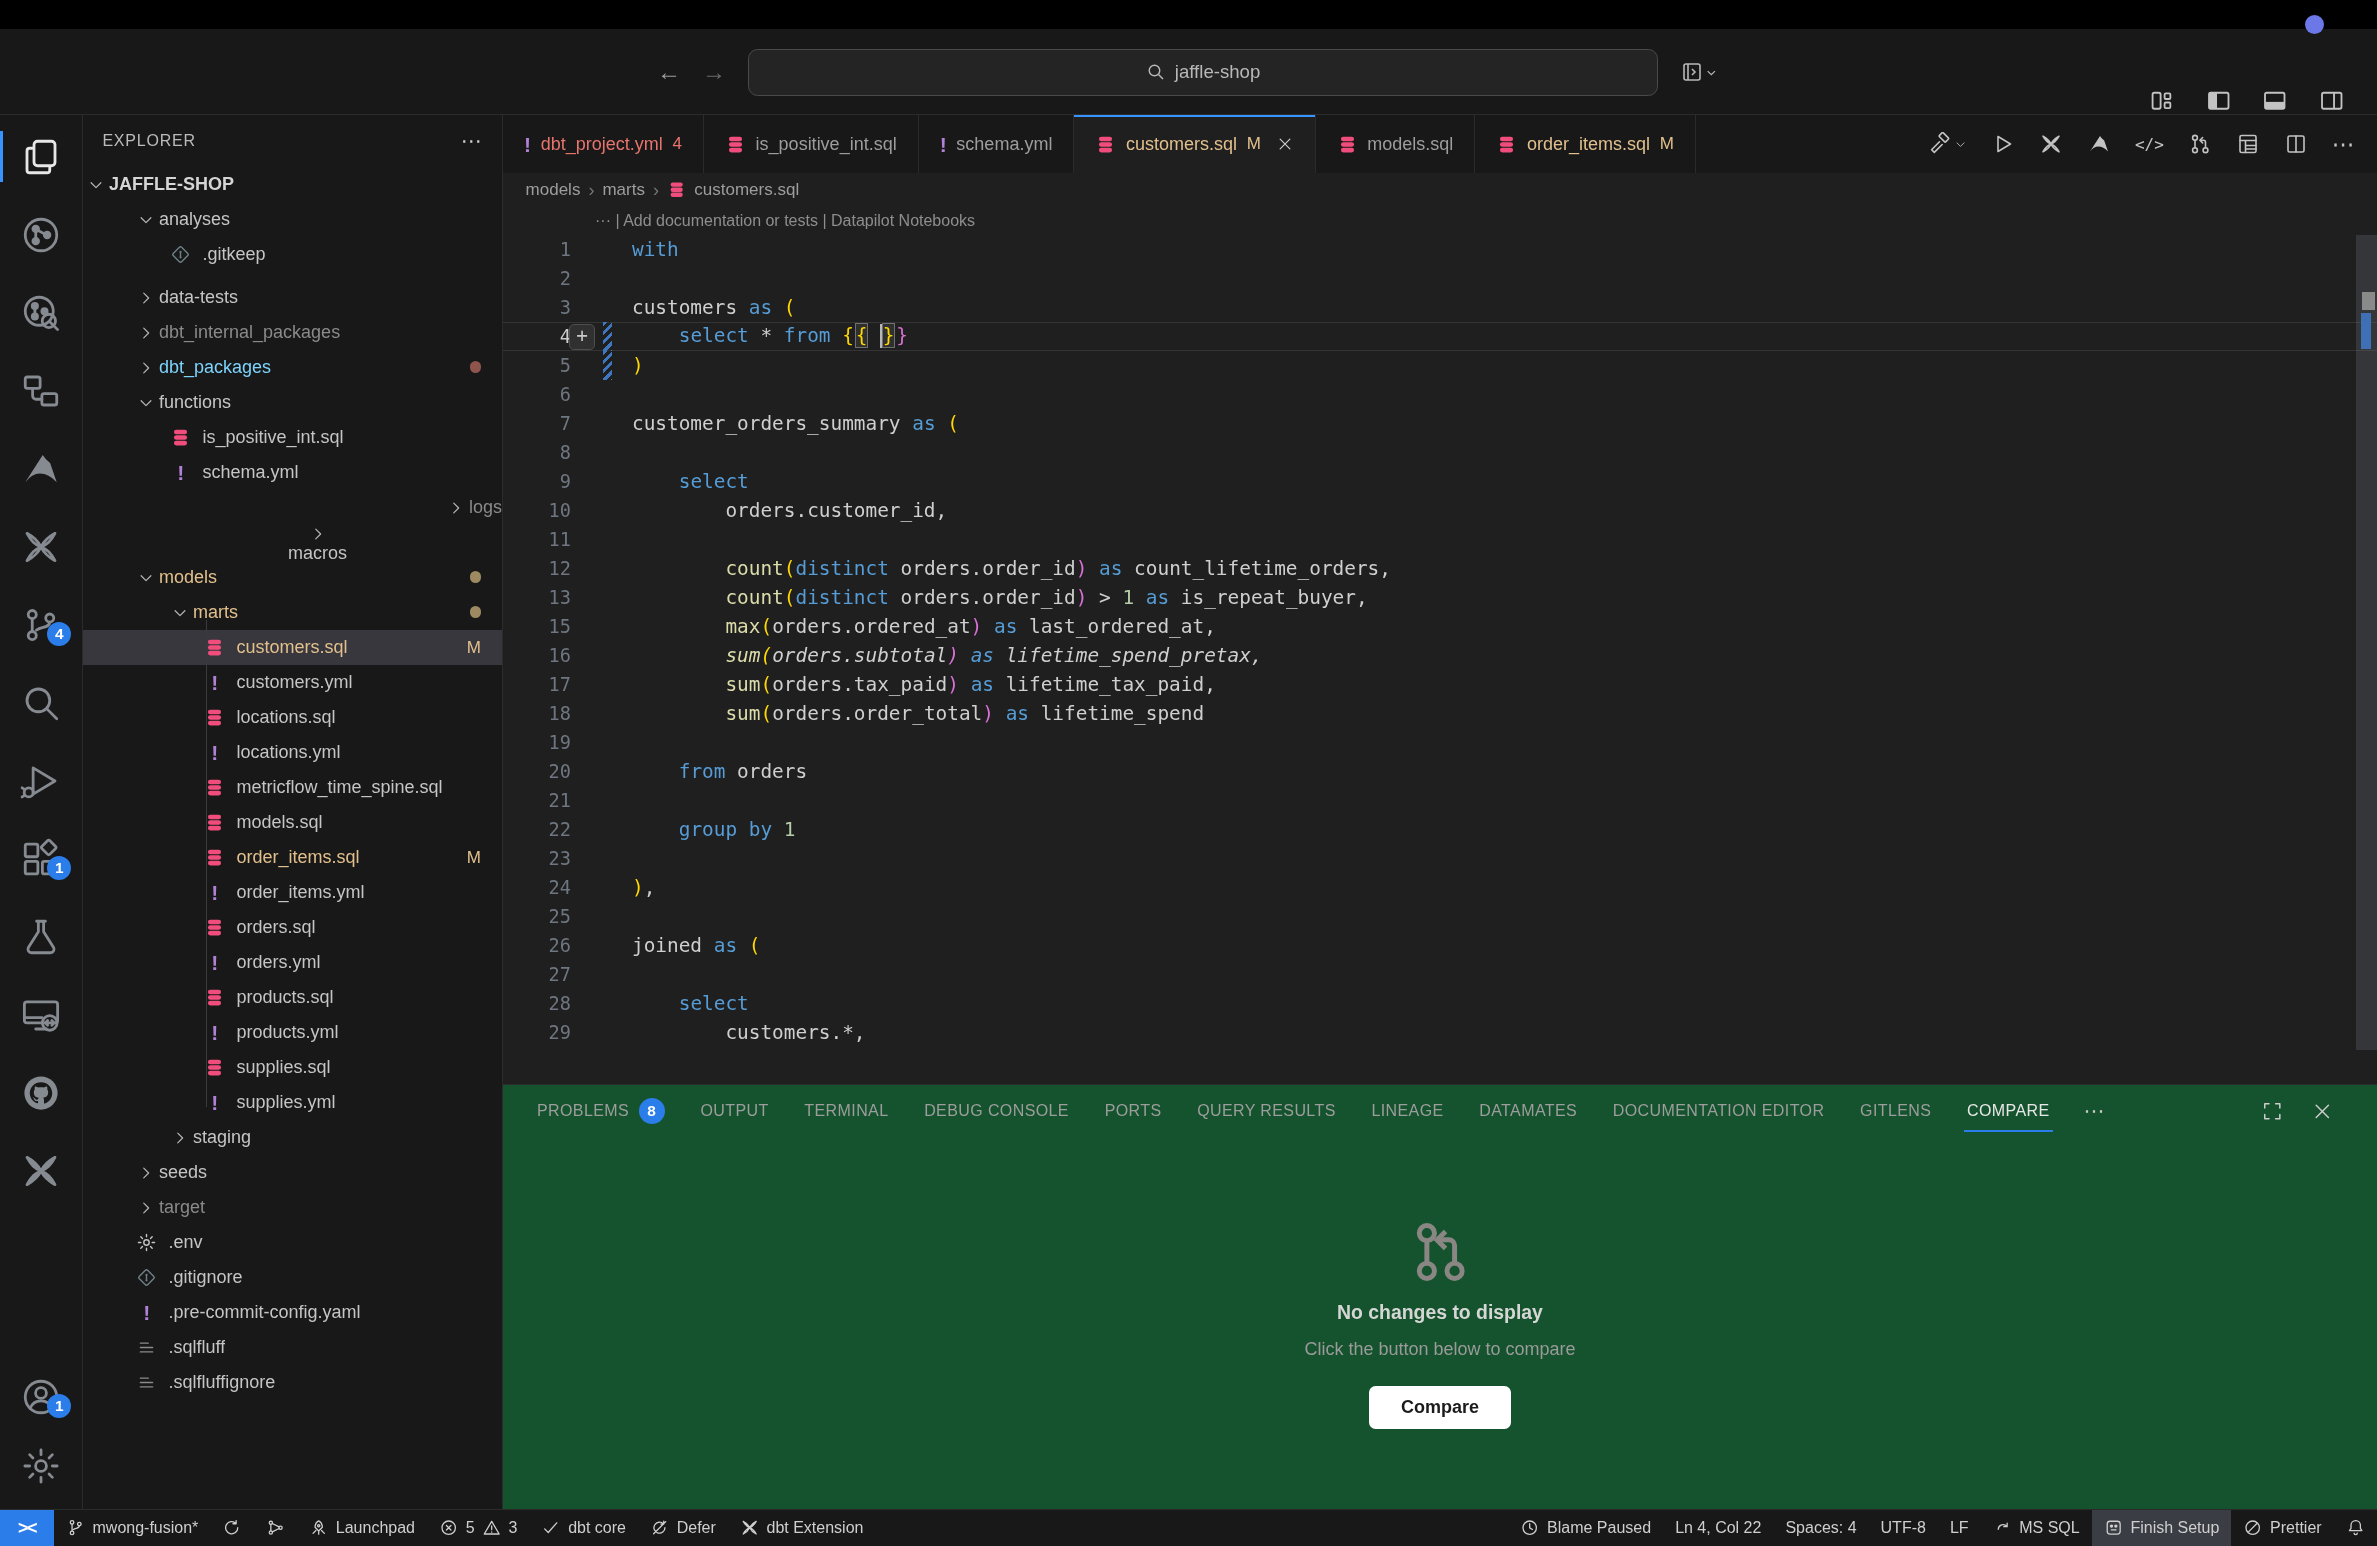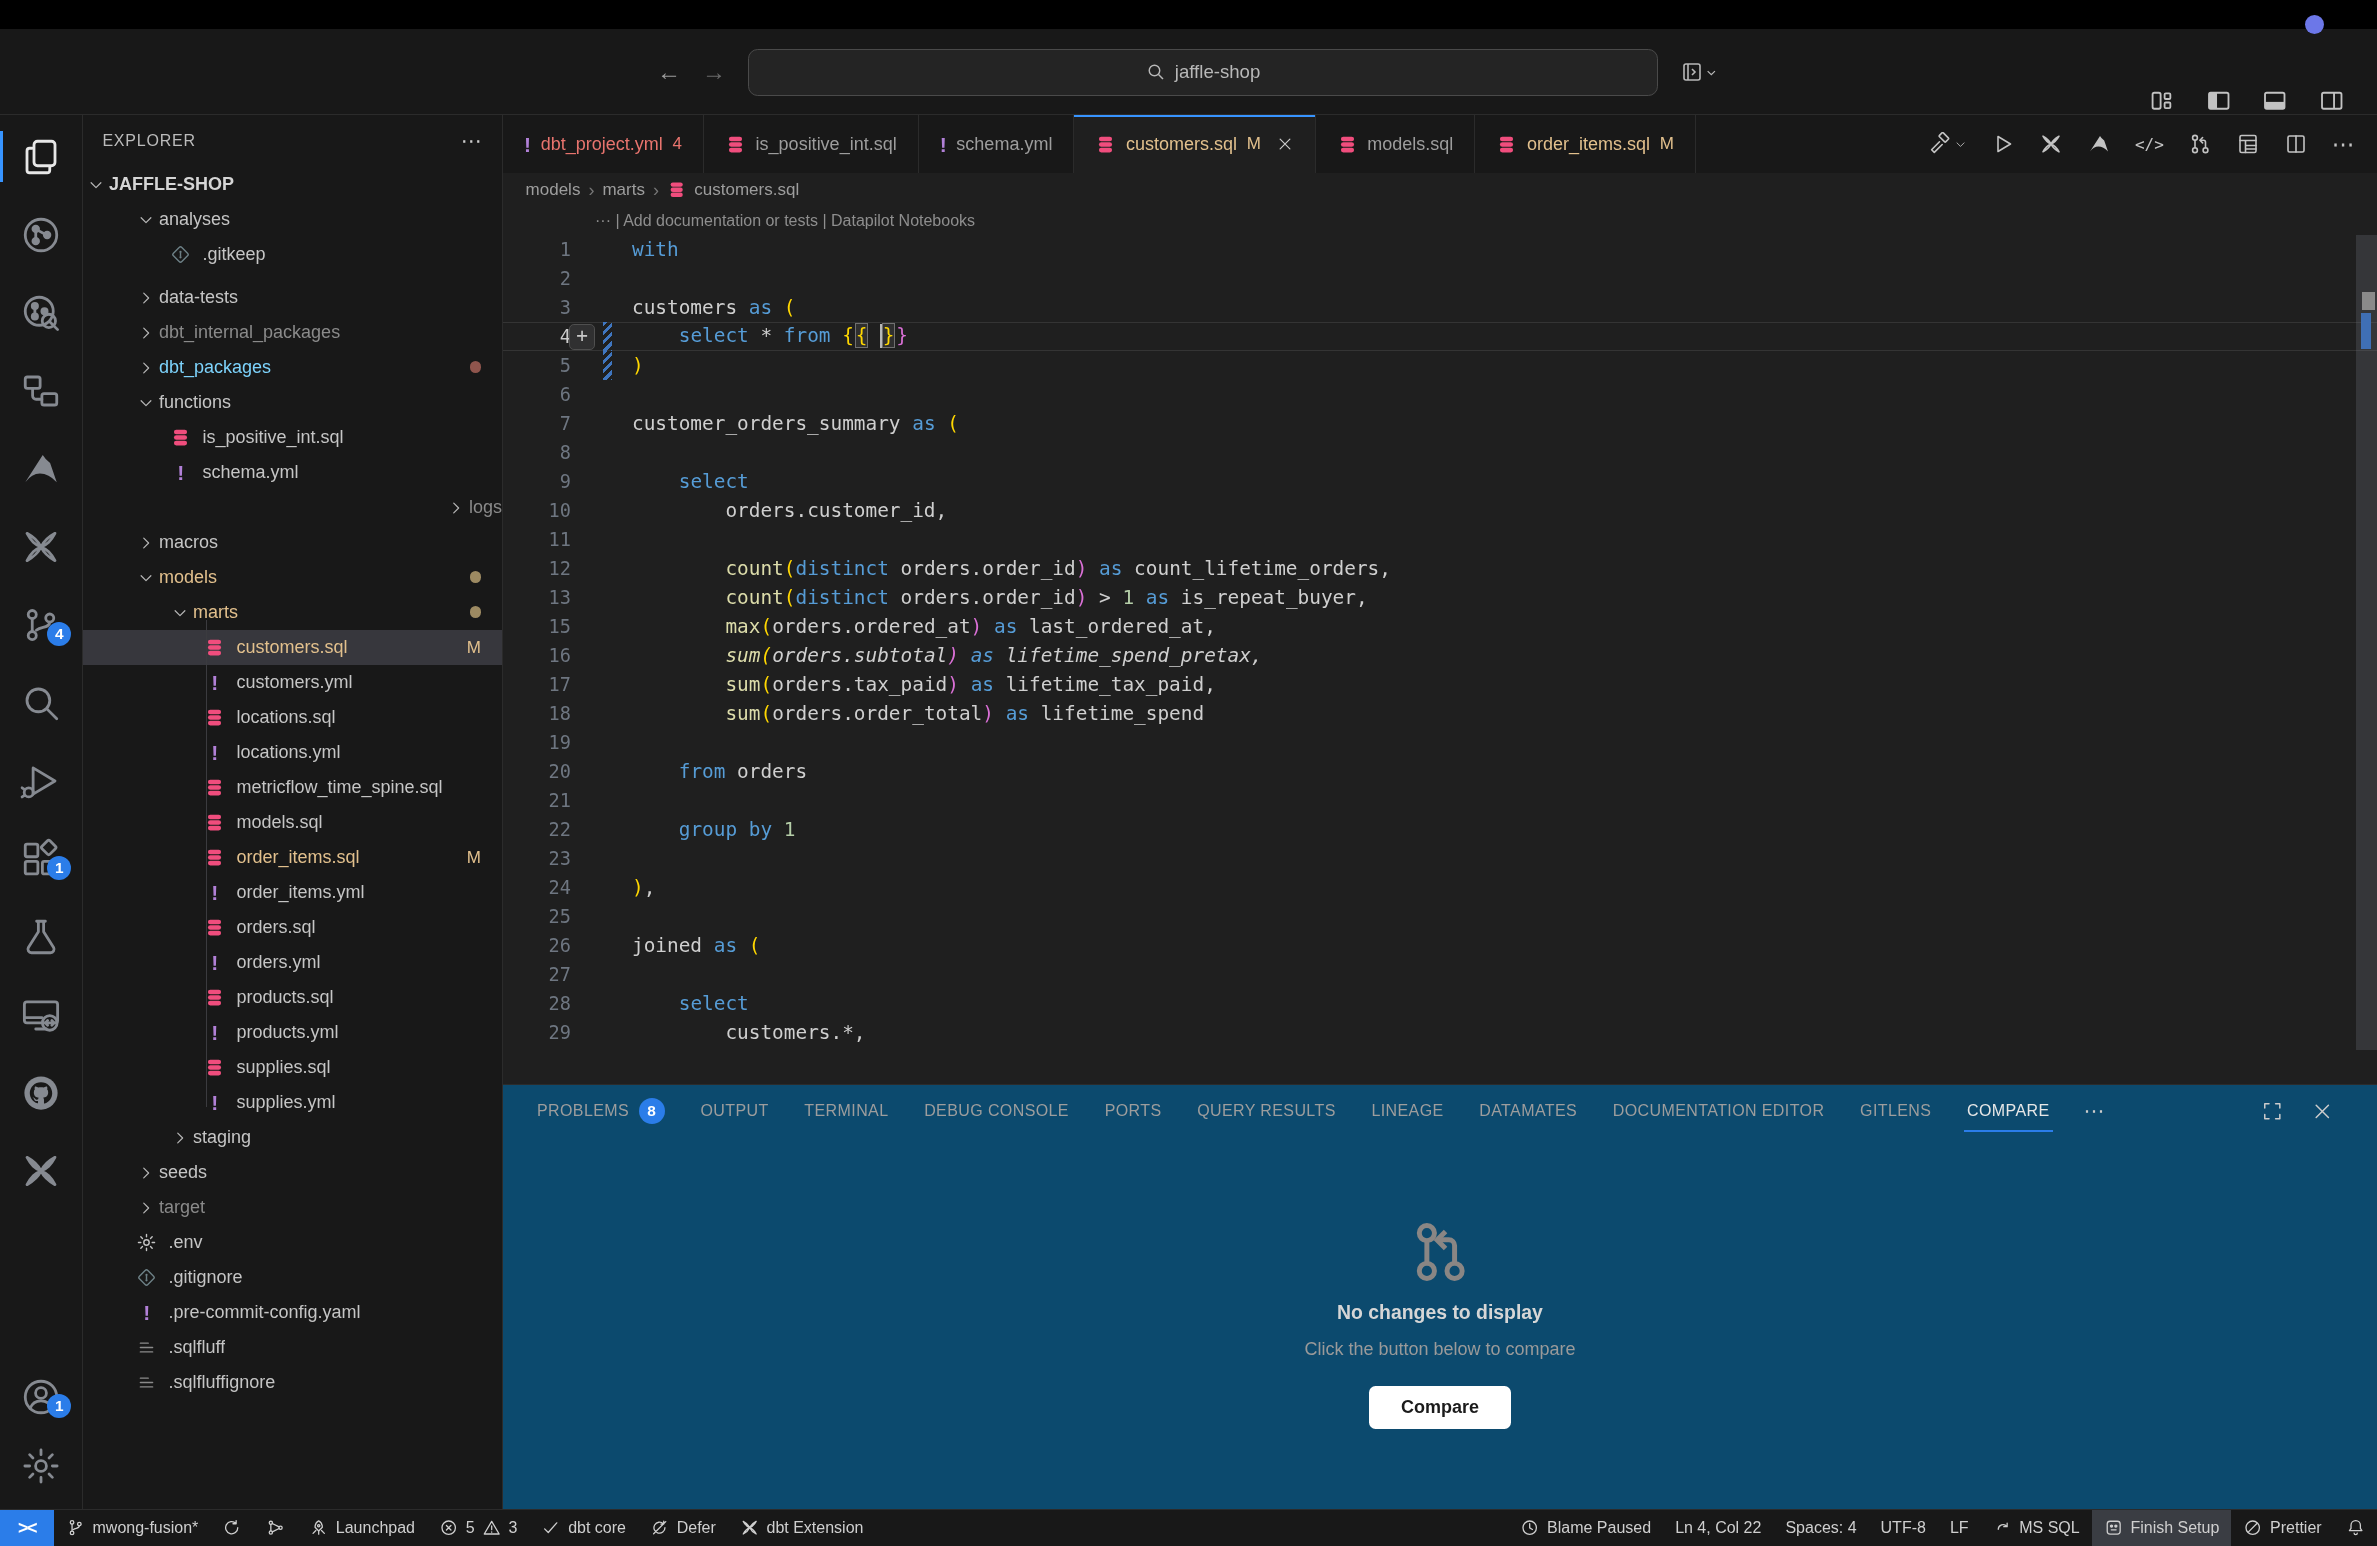--- a/index.html
+++ b/index.html
@@ -94,21 +94,21 @@
   .tok-k { color:#569cd6; } .tok-f { color:#dcdcaa; } .tok-y { color:#ffd700; } .tok-m { color:#da70d6; }
   .tok-n { color:#b5cea8; } .tok-t { color:#cfcfcf; }
   .tok-j { color:#ffd700; border:0.8px solid #707070; background:rgba(120,120,120,.18); margin:0 0.8px; }
   .caret { display:inline-block; width:1.6px; height:24px; background:#b8b8b8; vertical-align:middle; margin:0 -0.8px; }
   .scrollbar { position:absolute; right:0; top:0; width:21px; bottom:0; }
   .sthumb { position:absolute; right:0; top:0; width:21px; height:96%; background:rgba(110,115,125,.28); }
   .smark-b { position:absolute; right:6.5px; top:78px; width:9.7px; height:36px; background:#3f6fb5; }
   .smark-g { position:absolute; right:1.6px; top:57px; width:13px; height:18px; background:#8a8a8a; }
 
   
-  .panel { height:425px; border-top:0.8px solid #2b2b2b; flex:none; display:flex; flex-direction:column; background:#0c4a6e; }
+  .panel { height:425px; border-top:0.8px solid #2b2b2b; flex:none; display:flex; flex-direction:column; background:#14532d; }
   .paneltabs { height:52px; display:flex; align-items:center; padding:0 19.4px; gap:6.5px; flex:none; }
   .ptab { padding:0 14.6px; height:100%; display:flex; align-items:center; gap:9.7px; color:#9d9d9d; font-size:16px;
     letter-spacing:0.4px; cursor:pointer; position:relative; white-space:nowrap; }
   .ptab.active { color:#e7e7e7; }
   .ptab.active::after { content:""; position:absolute; left:11.3px; right:11.3px; bottom:4.9px; height:2.4px; background:#2b7de9; }
   .pbadge { min-width:26px; height:26px; border-radius:13px; background:#2b7de9; color:#fff; font-size:15.4px; font-weight:bold;
     display:flex; align-items:center; justify-content:center; padding:0 4.9px; }
   .ptab-dots { color:#cccccc; font-size:21px; padding:0 13px; cursor:pointer; }
   .panel-right { margin-left:auto; display:flex; align-items:center; gap:27.5px; color:#cccccc; padding-right:24px; }
   .panelbody { flex:1; display:flex; flex-direction:column; align-items:center; justify-content:center; gap:14.6px; }
@@ -427,21 +427,21 @@
             <span class="lbl">schema.yml</span>
           </div>
           <div class="trow dim" style="padding-left: 50px; justify-content: flex-end;">
             <span class="icon chev">
               <svg width="18" height="18" viewBox="0 0 24 24" fill="none" stroke="currentColor" stroke-width="1.6" stroke-linecap="round" stroke-linejoin="round">
                 <path d="M9 5.5 15.5 12 9 18.5"></path>
               </svg>
             </span>
             <span class="lbl">logs</span>
           </div>
-          <div class="trow " style="padding-left: 50px;">
+          <div class="trow " style="padding-left: 50px; flex-direction: column;">
             <span class="icon chev">
               <svg width="18" height="18" viewBox="0 0 24 24" fill="none" stroke="currentColor" stroke-width="1.6" stroke-linecap="round" stroke-linejoin="round">
                 <path d="M9 5.5 15.5 12 9 18.5"></path>
               </svg>
             </span>
             <span class="lbl">macros</span>
           </div>
           <div class="trow mod" style="padding-left: 50px;">
             <span class="icon chev">
               <svg width="18" height="18" viewBox="0 0 24 24" fill="none" stroke="currentColor" stroke-width="1.6" stroke-linecap="round" stroke-linejoin="round">

